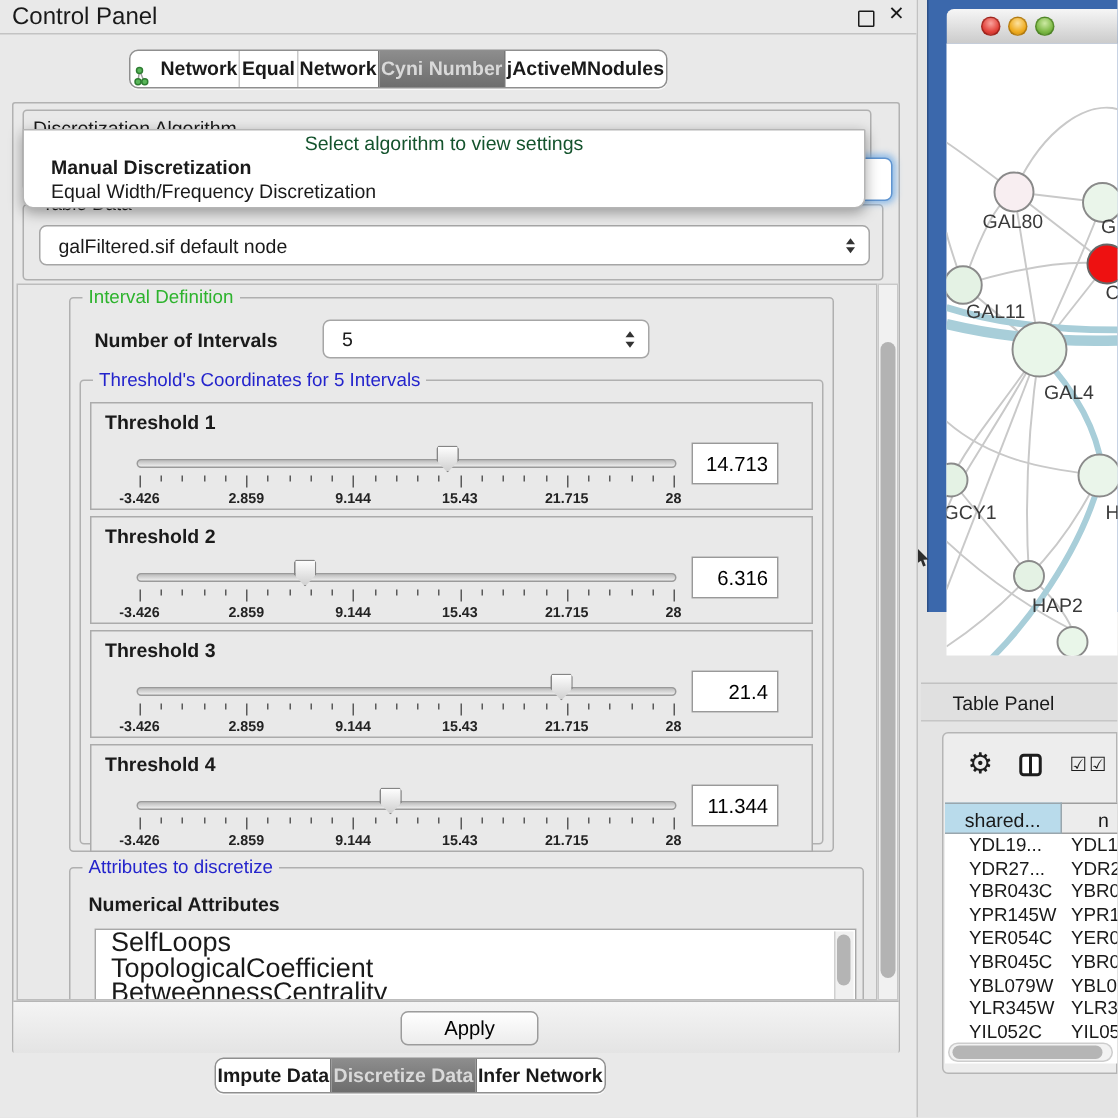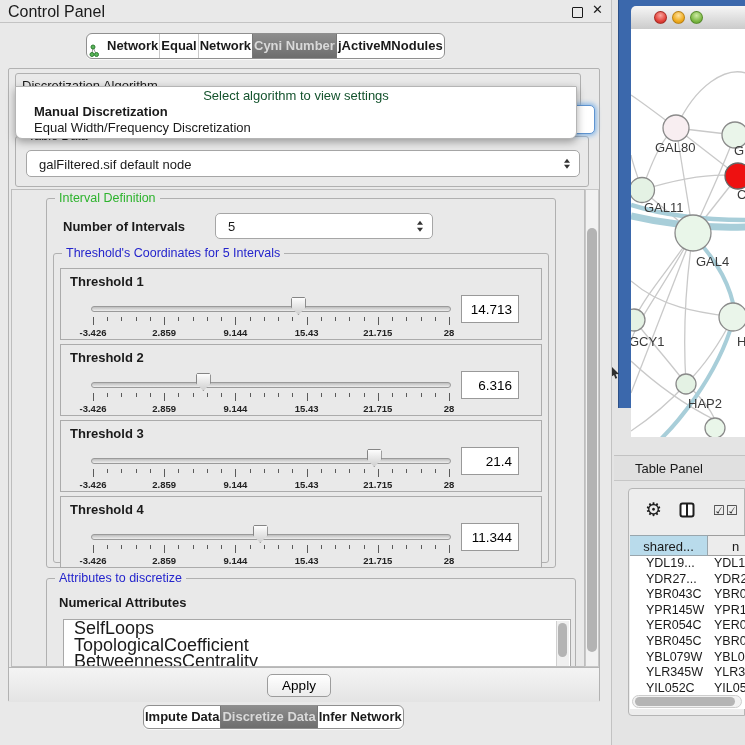--- a/index.html
+++ b/index.html
@@ -80,21 +80,21 @@
   #attrList .li{padding-left:10px;font-size:18px;line-height:16.5px;white-space:nowrap}
   #attrSB{position:absolute;right:1px;top:1px;width:12px;height:50px;background:#f0f0f0;border-left:1px solid #d0d0d0}
   #attrSB .th{position:absolute;left:1px;top:2px;width:9px;height:34px;background:#b4b4b4;border-radius:5px}
 
   
   #vsb{position:absolute;left:576px;top:120px;width:14px;height:478px;background:#f1f1f1;border:1px solid #c8c8c8;box-sizing:border-box}
   #vsb .th{position:absolute;left:1px;top:38px;width:10px;height:424px;background:#b3b3b3;border-radius:5px}
 
   
   #applyrow{position:absolute;left:0;top:598px;width:100%;height:34px;border-top:1px solid #b6b6b6;background:linear-gradient(#f4f4f4,#e4e4e4)}
-  #applybtn{position:absolute;left:258px;top:6px;width:64px;height:23px;background:linear-gradient(#ffffff,#ececec);
+  #applybtn{position:absolute;left:258px;top:6px;width:92px;height:23px;background:linear-gradient(#ffffff,#ececec);
             border:1px solid #9c9c9c;border-radius:5px;font-family:"Liberation Sans",sans-serif;font-size:13.5px}
 
   
   #netwin{position:absolute;left:618px;top:0;width:127px;height:408px;background:#3b68ac;border-left:1px solid #2c4f86}
   #nettitle{position:absolute;left:12px;top:6px;width:115px;height:23px;background:linear-gradient(#f6f6f6,#cbcbcb);
             border-bottom:1px solid #9e9e9e;border-radius:5px 0 0 0}
   .light{position:absolute;top:5px;width:13px;height:13px;border-radius:50%;box-sizing:border-box}
   .light.red{left:23px;background:radial-gradient(circle at 50% 32%,#faa49e,#e2423a 62%,#b0261f);border:1px solid rgba(130,25,18,.6)}
   .light.yellow{left:41px;background:radial-gradient(circle at 50% 32%,#fde2a0,#efab1e 62%,#c88a10);border:1px solid rgba(150,100,10,.6)}
   .light.green{left:59px;background:radial-gradient(circle at 50% 32%,#cdeaa4,#7cb844 62%,#55922a);border:1px solid rgba(60,110,25,.6)}

